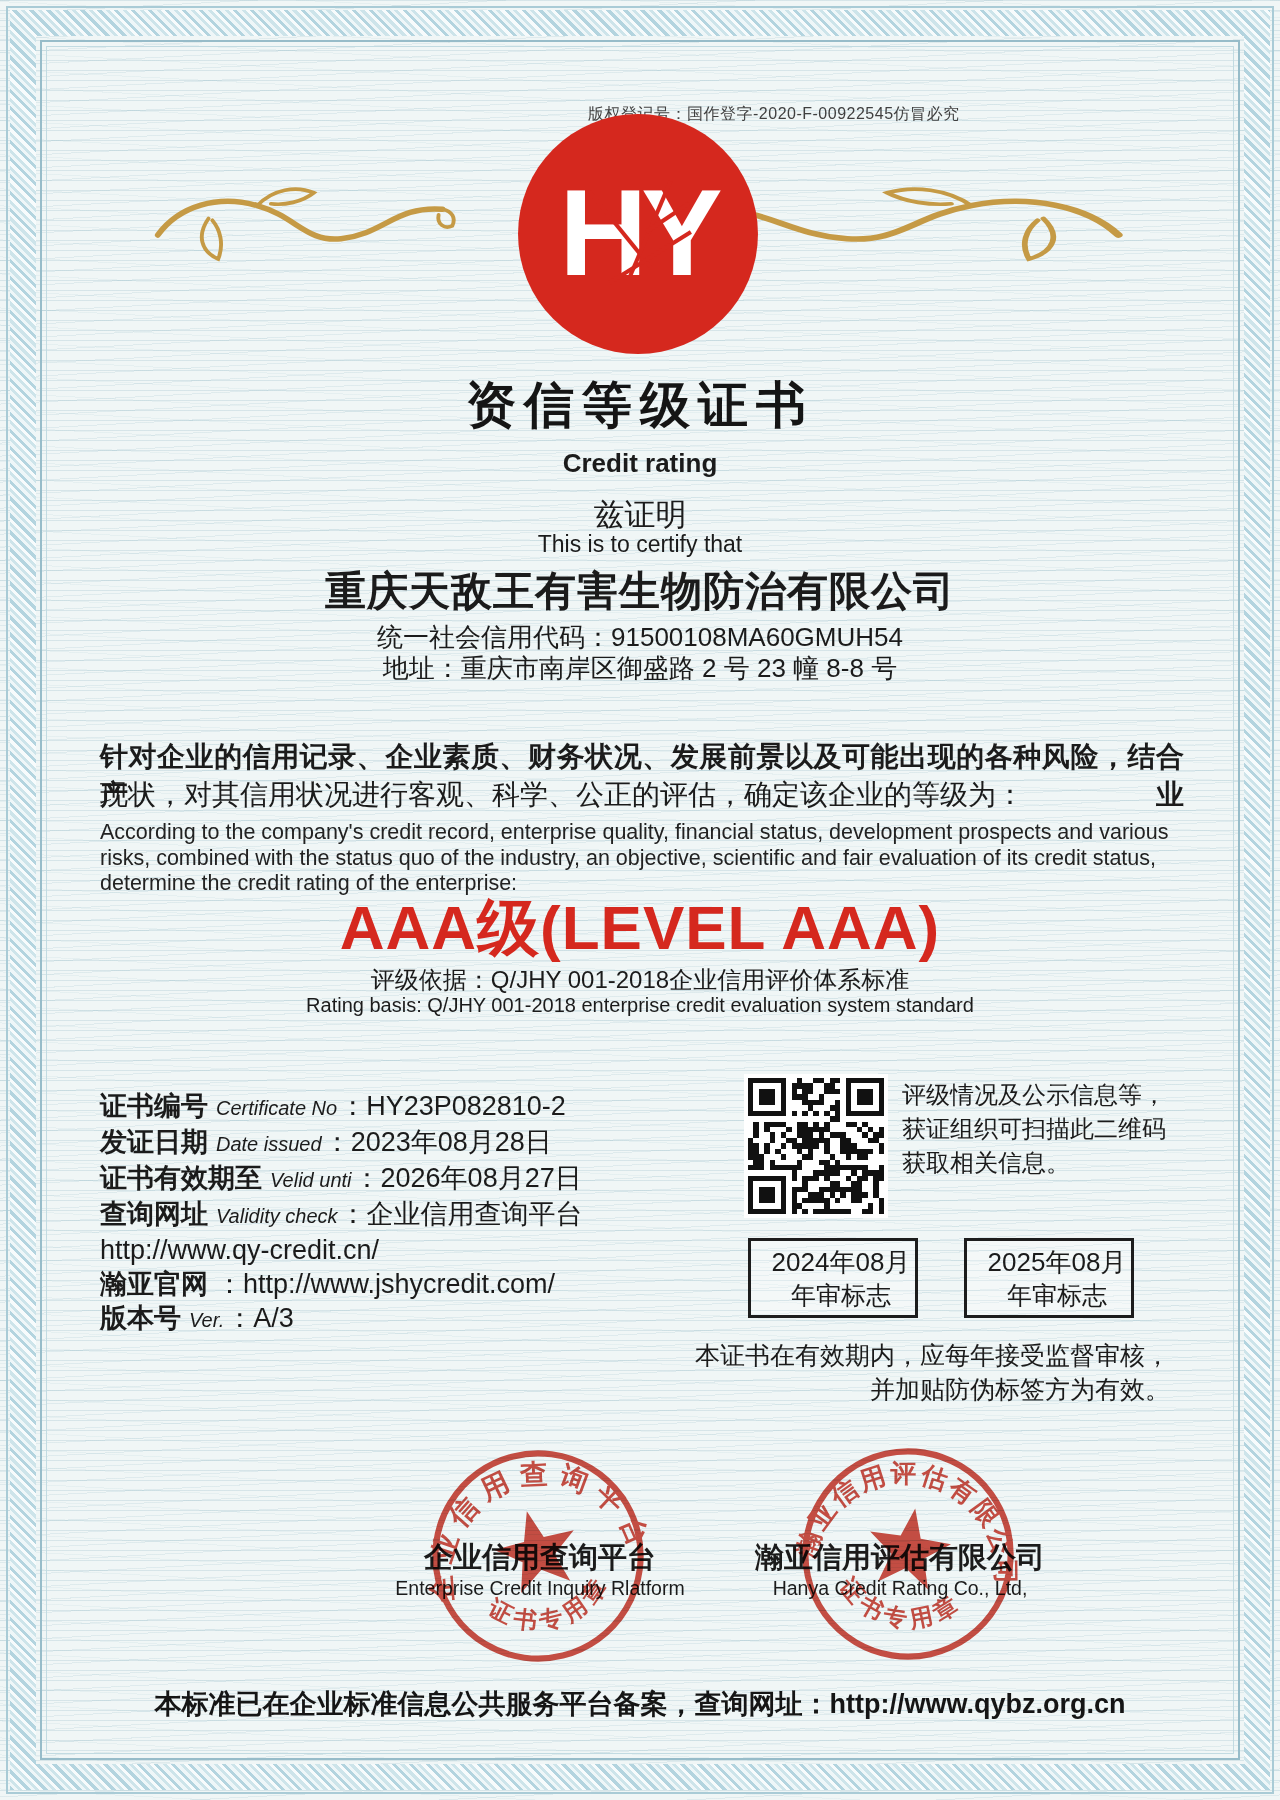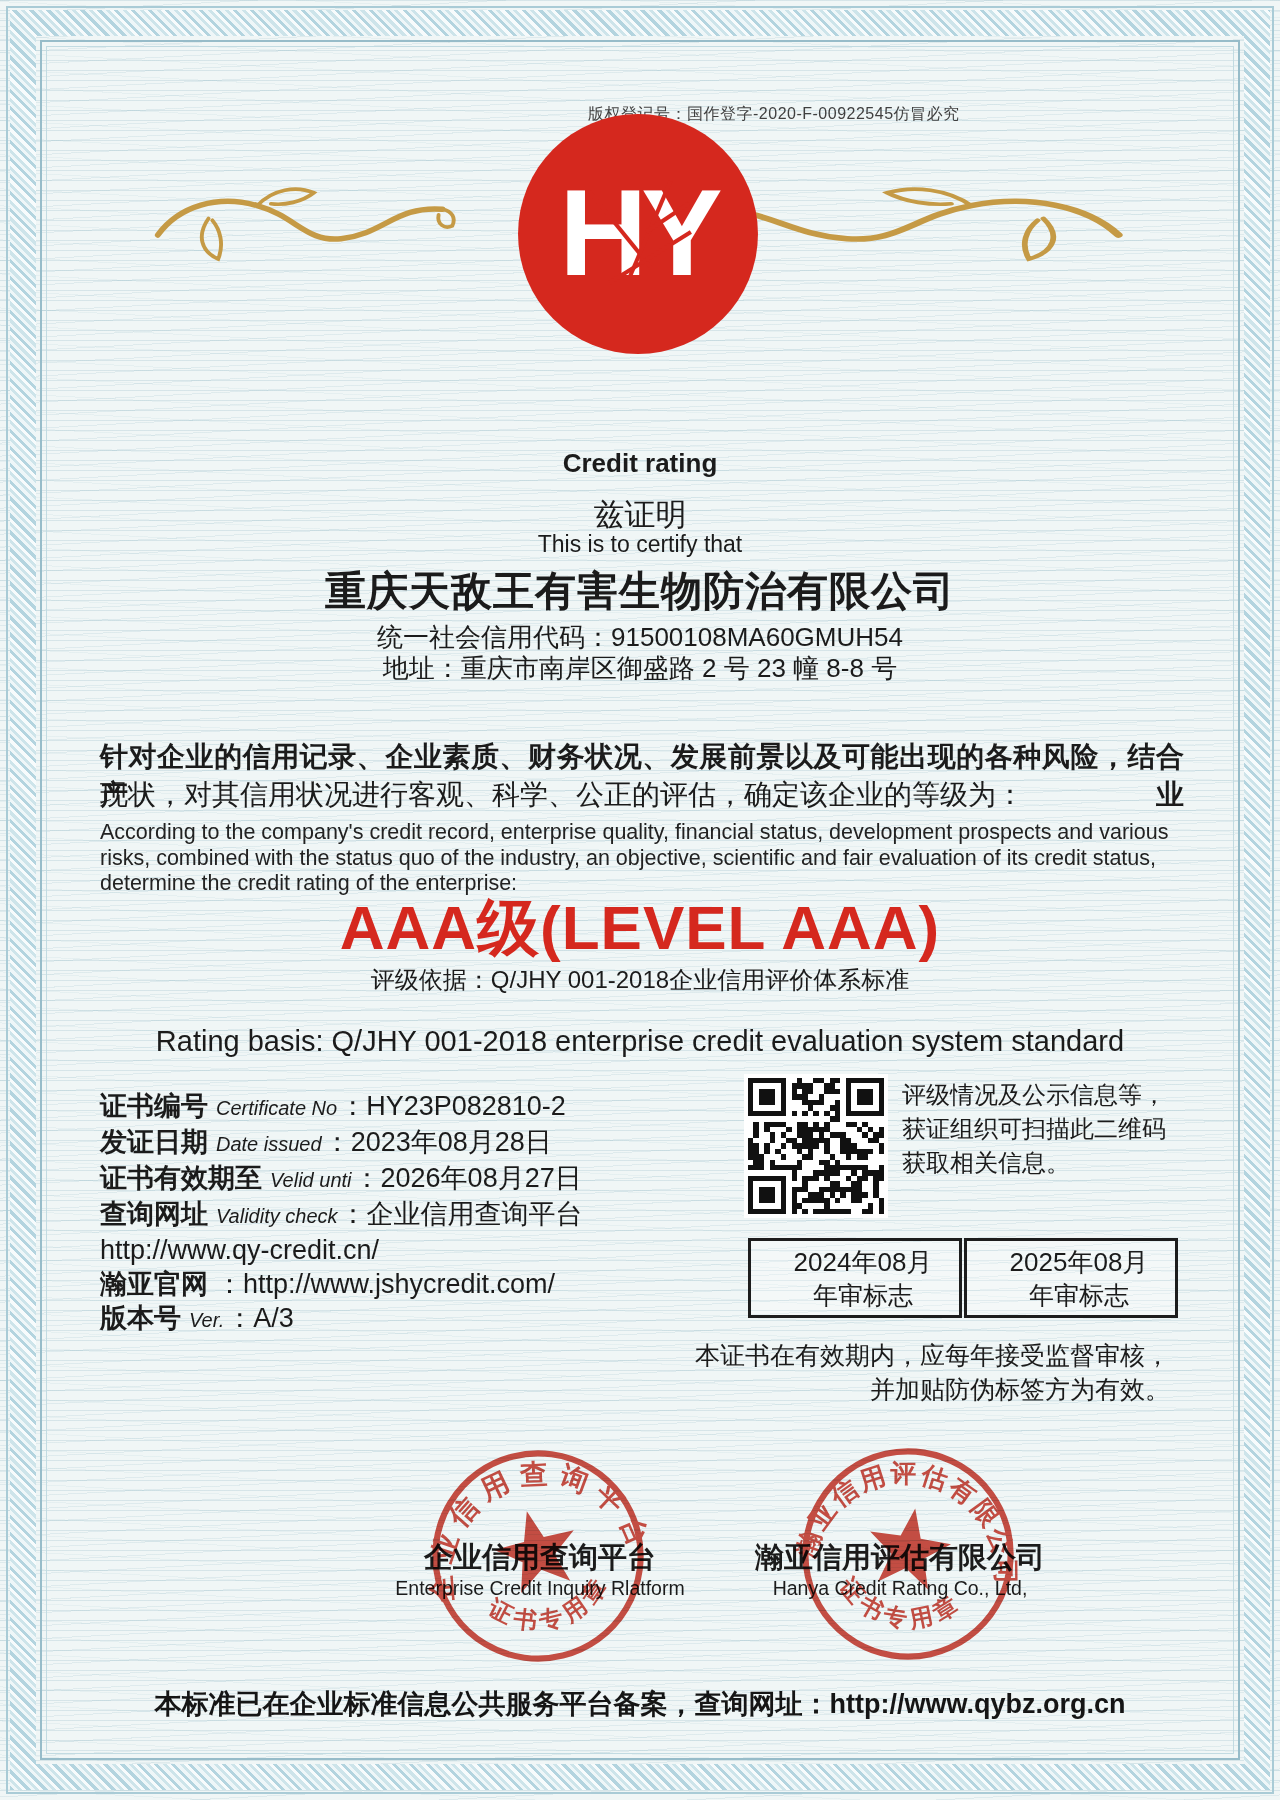--- a/index.html
+++ b/index.html
@@ -45,34 +45,34 @@
   .code-line{top:620px;font-size:26px;font-weight:500;}
   .addr-line{top:651px;font-size:26px;font-weight:500;}
 
   .para{left:100px;width:1084px;}
   .para-zh1{top:738px;font-size:28px;text-align:justify;text-align-last:justify;font-weight:bold;}
   .para-zh2{top:776px;font-size:28px;}
   .para-en{top:820px;font-size:21.5px;line-height:25.5px;font-weight:500;color:#222;}
 
   .rating{top:886px;font-size:62px;font-weight:900;color:var(--red);letter-spacing:1px;}
   .basis-zh{top:964px;font-size:24px;font-weight:500;}
-  .basis-en{top:994px;font-size:29px;font-weight:500;margin-top:31px;}
+  .basis-en{top:994px;font-size:20px;font-weight:500;}
 
   .details{left:100px;top:1089px;width:560px;}
   .d-row{display:flex;align-items:baseline;line-height:34px;white-space:nowrap;}
   .d-zh{font-size:27px;font-weight:600;margin-right:8px;}
   .d-en{font-size:20px;font-weight:500;margin-right:2px;font-style:italic;}
   .d-sep,.d-val{font-size:27px;font-weight:500;}
   .details span:empty{display:none;}
 
   .qr{top:1074px;left:744px;width:144px;height:144px;background:#fff;padding:4px;box-sizing:border-box;}
   .qr svg{width:100%;height:100%;display:block;}
   .qr-note{top:1078px;left:902px;width:272px;font-size:24px;line-height:34px;font-weight:500;}
 
-  .mark-box{top:1238px;width:214px;height:80px;border:3px solid #1d1d1d;background:rgba(255,255,255,.25);
+  .mark-box{top:1238px;width:170px;height:80px;border:3px solid #1d1d1d;background:rgba(255,255,255,.25);
     display:flex;flex-direction:column;justify-content:center;align-items:center;box-sizing:border-box;padding-left:16px;}
   .mark-box.m0{left:748px;}
   .mark-box.m1{left:964px;}
   .mark-month{font-size:26px;font-weight:500;line-height:34px;}
   .mark-label{font-size:25px;font-weight:500;line-height:32px;}
 
   .supervision{top:1338px;left:640px;width:530px;text-align:right;font-size:25px;line-height:34px;font-weight:500;}
 
   .org{width:420px;text-align:center;}
   .org.left{left:330px;top:1540px;}
@@ -123,20 +123,21 @@
     <circle cx="120" cy="120" r="118" fill="var(--red)"></circle>
     <text x="120" y="160" text-anchor="middle" font-size="120" font-weight="900" fill="#ffffff" letter-spacing="-6">HY</text>
     <g stroke="var(--red)" stroke-width="4">
       <line x1="72" y1="78" x2="132" y2="152"></line>
       <line x1="152" y1="68" x2="112" y2="162"></line>
       <line x1="92" y1="168" x2="172" y2="118"></line>
       <line x1="170" y1="90" x2="128" y2="118"></line>
     </g>
   </svg>
 
+  <div class="abs ctr title-zh">资信等级证书</div>
   <div class="abs ctr title-en">Credit rating</div>
   <div class="abs ctr certify-zh">兹证明</div>
   <div class="abs ctr certify-en">This is to certify that</div>
   <div class="abs ctr company">重庆天敌王有害生物防治有限公司</div>
   <div class="abs ctr code-line">统一社会信用代码：91500108MA60GMUH54</div>
   <div class="abs ctr addr-line">地址：重庆市南岸区御盛路 2 号 23 幢 8-8 号</div>
 
   <div class="abs para para-zh1">针对企业的信用记录、企业素质、财务状况、发展前景以及可能出现的各种风险，结合产业</div>
   <div class="abs para para-zh2">现状，对其信用状况进行客观、科学、公正的评估，确定该企业的等级为：</div>
   <div class="abs para para-en">According to the company's credit record, enterprise quality, financial status, development prospects and various risks, combined with the status quo of the industry, an objective, scientific and fair evaluation of its credit status, determine the credit rating of the enterprise:</div>

